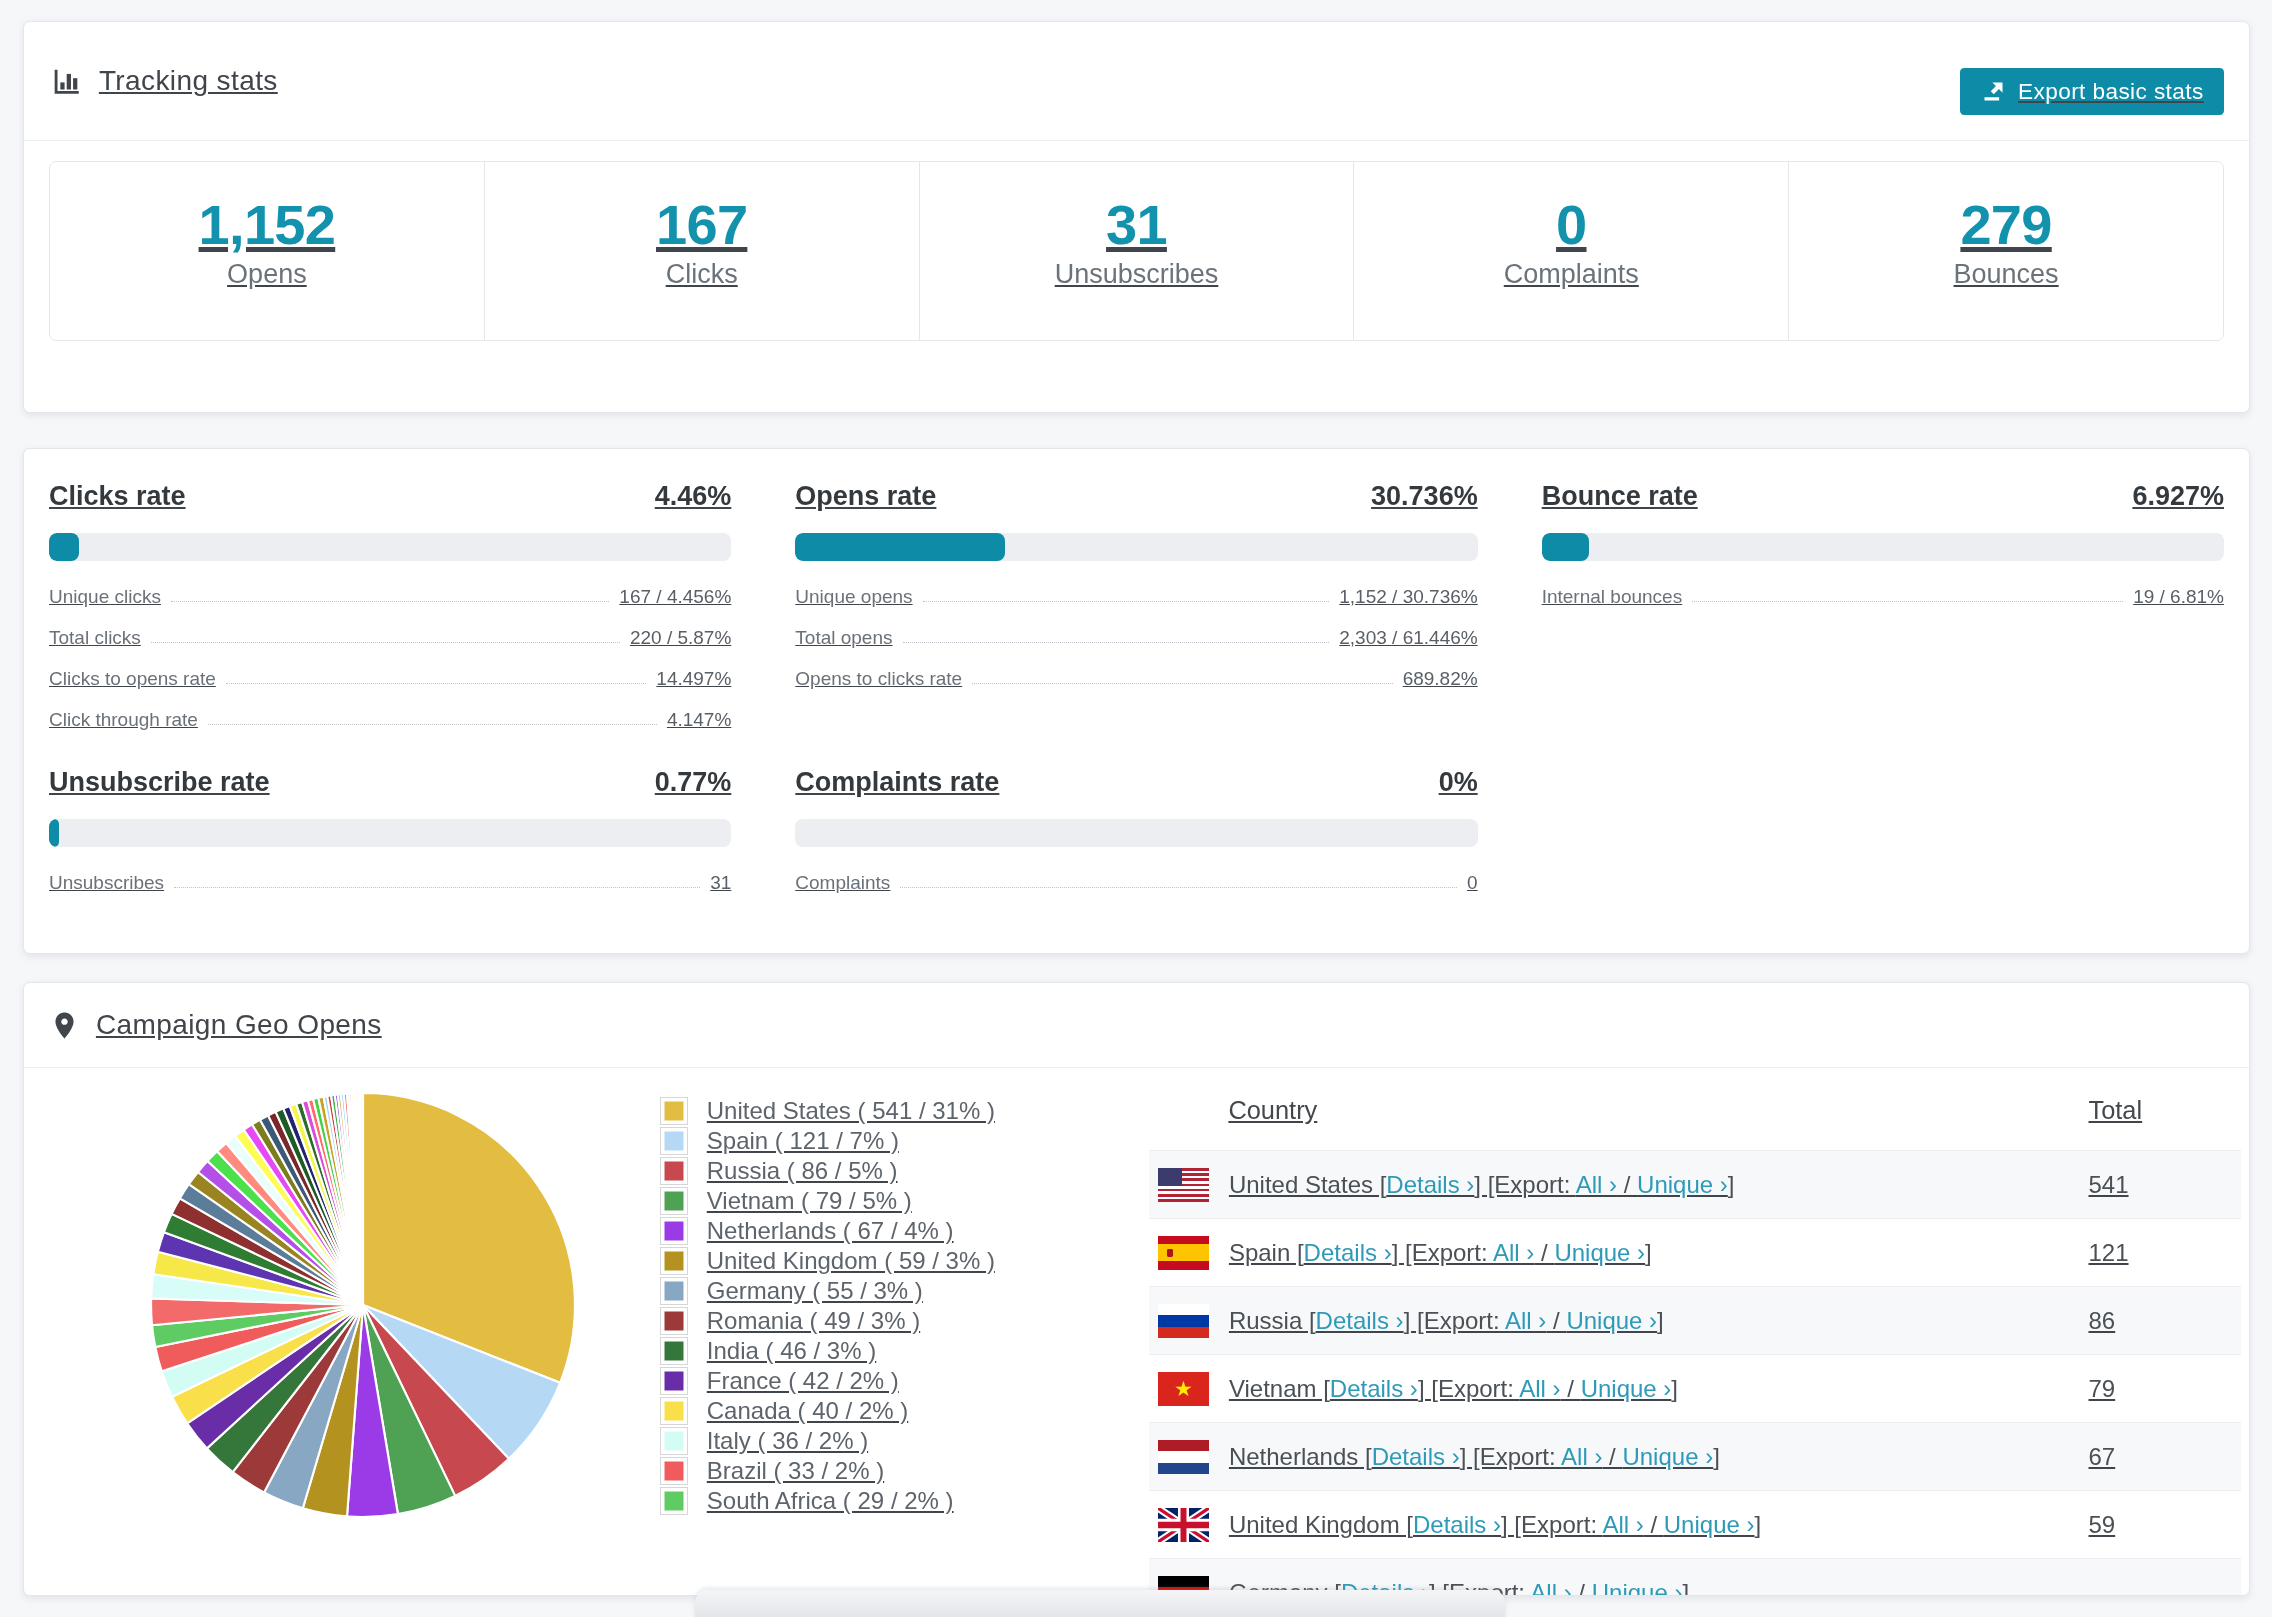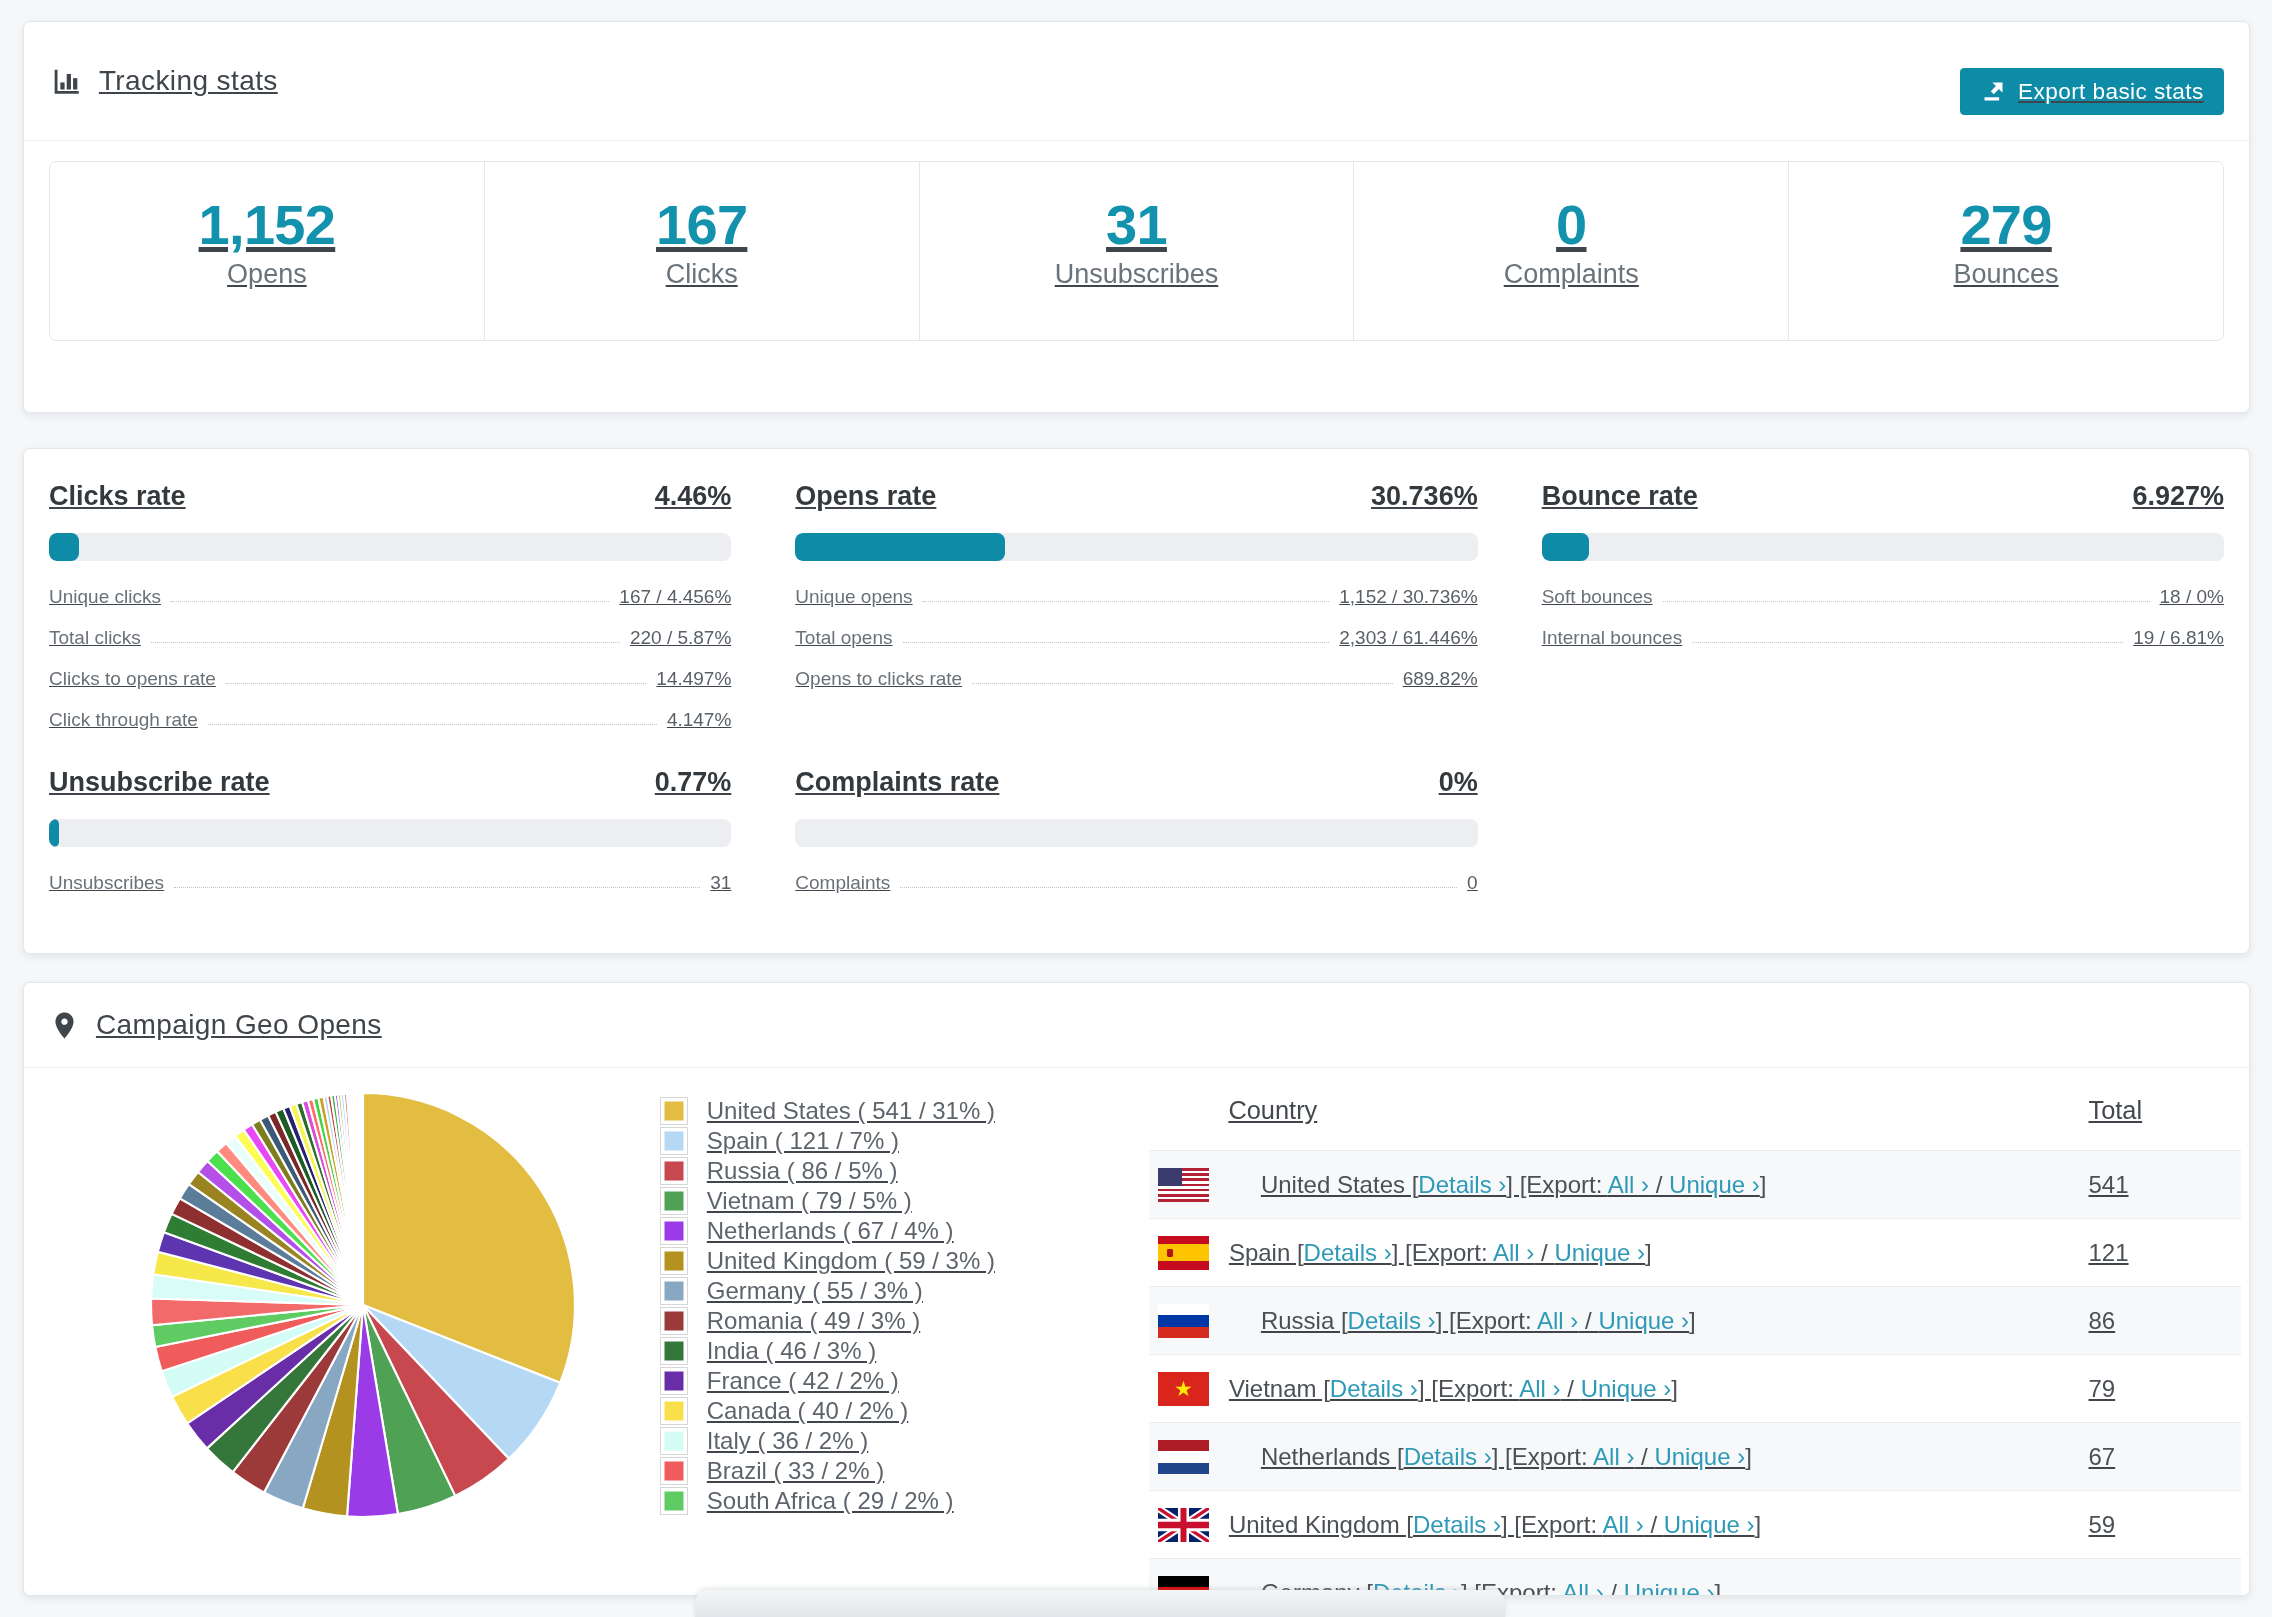--- a/index.html
+++ b/index.html
@@ -67,21 +67,21 @@
     border:1.4px solid #d6d6d6; box-shadow:inset 0 0 0 3.5px #fff;
   }
   .geo-table { flex:1; margin-left:66px; }
   .gt-head { display:flex; padding:28px 0 25.4px 79px; font-size:25.4px; color:#43484d; }
   .gt-head .th-country { flex:1; }
   .gt-head .th-total { width:152px; }
   .gt-row {
     display:flex; align-items:center; height:68px; padding-left:8.5px;
     font-size:24px; color:#4a5055; border-top:1.4px solid #ededef;
   }
-  .gt-row.stripe { background:#f7f8f9;gap:32px; }
+  .gt-row.stripe { background:#f7f8f9; }
   .flag { width:51px; height:34px; margin-right:20px; flex:none; position:relative; overflow:hidden; }
   .gt-country { flex:1; white-space:nowrap; }
   .gt-total { width:152px; }
   .lnk { color:#2e9ab8; text-decoration:none; cursor:pointer; }
   
   .bottom-sheet {
     position:absolute; left:695px; top:1590px; width:810px; height:27.5px;
     background:linear-gradient(180deg,#f4f5f7,#e2e5e9);
     border-radius:12.7px 12.7px 0 0;
     box-shadow:0 -1.4px 4.2px rgba(150,158,168,.25);
@@ -194,25 +194,20 @@
             <span class="dval">689.82%</span>
           </div>
         </div>
         <div class="rate">
           <div class="rate-head">
             <span class="rate-title">Bounce rate</span>
             <span class="rate-value">6.927%</span>
           </div>
           <div class="bar">
             <div class="bar-fill" style="width:6.927%"></div>
-          </div>
-          <div class="drow">
-            <span class="dlabel">Soft bounces</span>
-            <span class="dots"></span>
-            <span class="dval">18 / 0%</span>
           </div>
           <div class="drow">
             <span class="dlabel">Internal bounces</span>
             <span class="dots"></span>
             <span class="dval">19 / 6.81%</span>
           </div>
         </div>
         <div class="rate">
           <div class="rate-head">
             <span class="rate-title">Unsubscribe rate</span>

